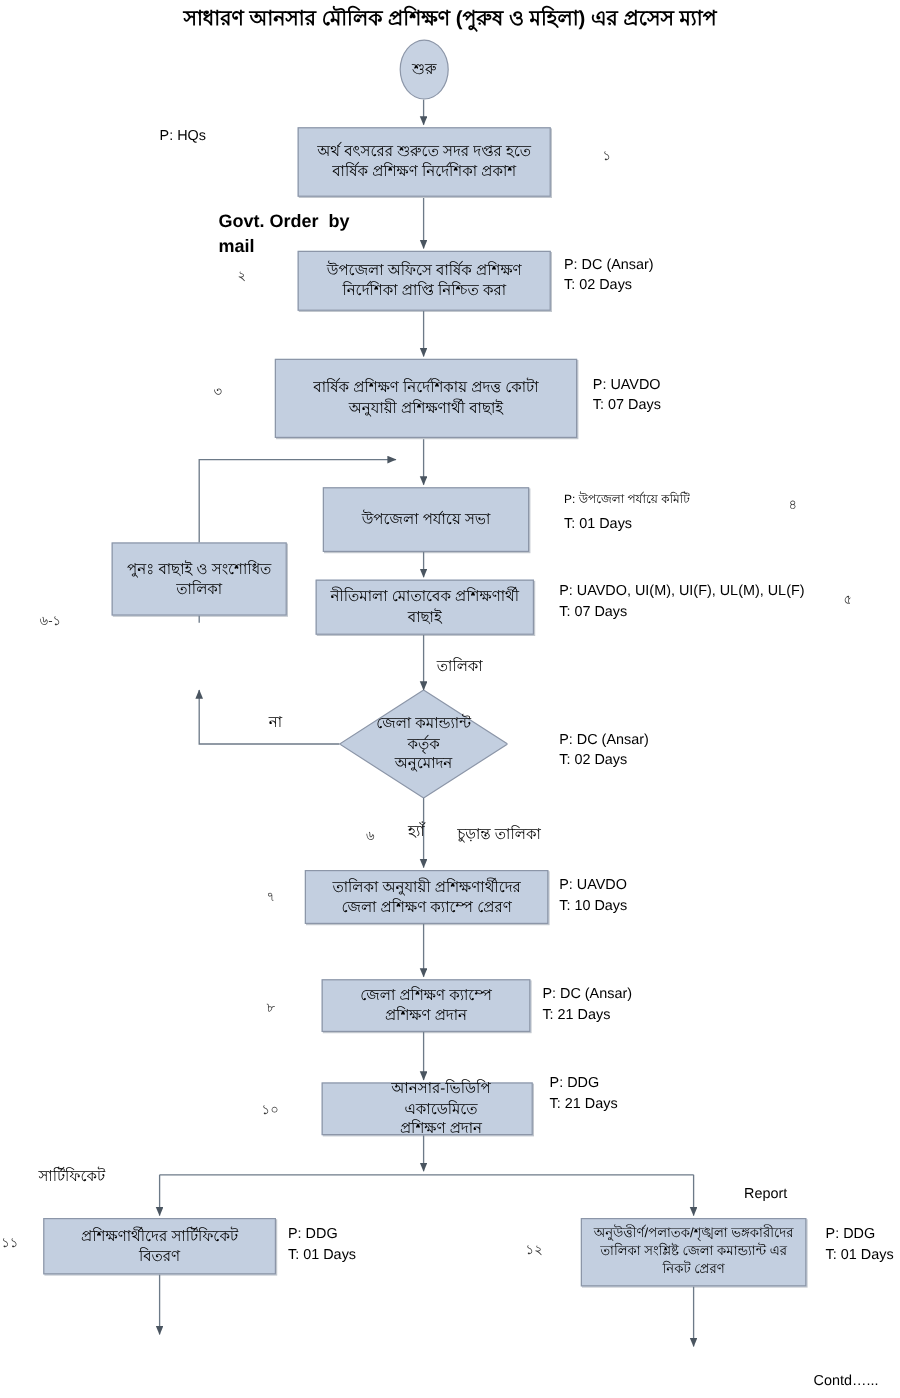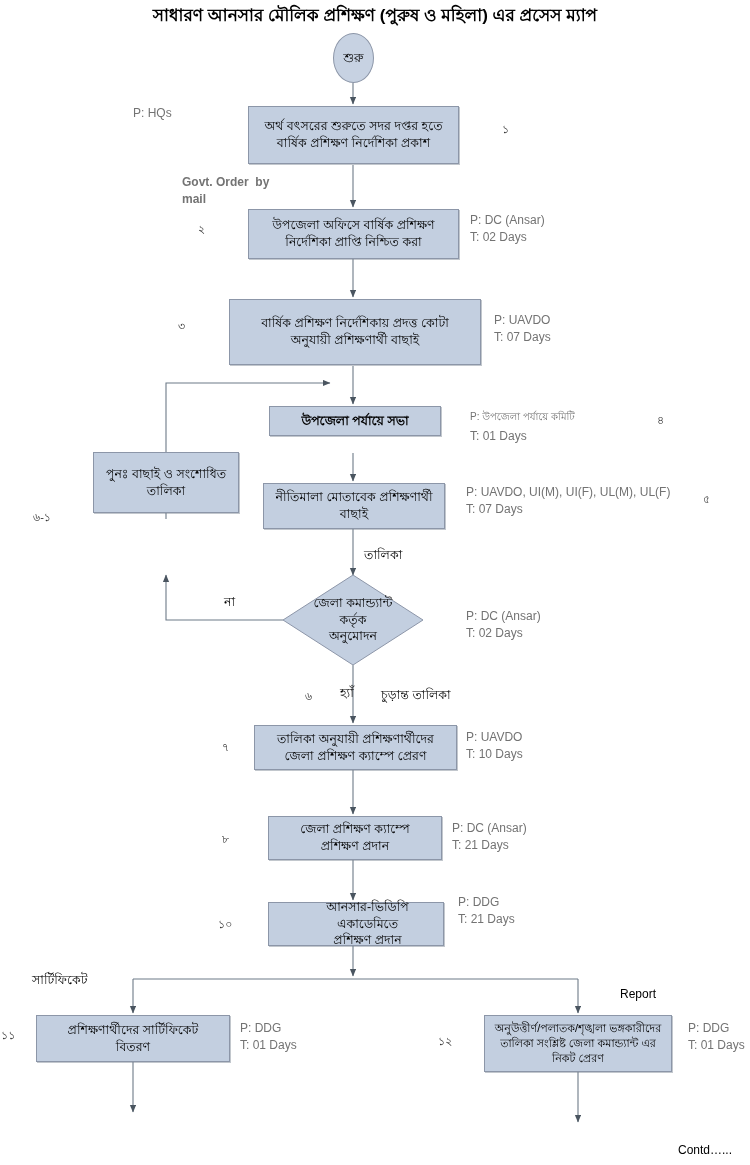--- a/index.html
+++ b/index.html
@@ -69,21 +69,21 @@
     justify-content: center;
     text-align: center;
     font-size: 12.5px;
     line-height: 1.32;
     font-family: "Liberation Sans", sans-serif;
     color: #000;
   }
   .anno {
     position: absolute;
     font-size: 12px;
-    color: #737373;
+    color: #000000;
     white-space: pre;
     line-height: 1.4;
     font-family: "Liberation Sans", sans-serif;
     z-index: 3;
   }
   .anno.bn { font-size: 10px; }
   .anno.bold { font-weight: bold; }
   .num {
     position: absolute;
     font-size: 11px;
@@ -179,21 +179,21 @@
 
   <div class="node process" style="left:248px; top:106px; width:211px; height:58px; white-space:pre-line;">অর্থ বৎসরের শুরুতে সদর দপ্তর হতে
 বার্ষিক প্রশিক্ষণ নির্দেশিকা প্রকাশ</div>
 
   <div class="node process" style="left:248px; top:209px; width:211px; height:50px; white-space:pre-line;">উপজেলা অফিসে বার্ষিক প্রশিক্ষণ
 নির্দেশিকা প্রাপ্তি নিশ্চিত করা</div>
 
   <div class="node process" style="left:229px; top:299px; width:252px; height:66px; white-space:pre-line;">বার্ষিক প্রশিক্ষণ নির্দেশিকায় প্রদত্ত কোটা
 অনুযায়ী প্রশিক্ষণার্থী বাছাই</div>
 
-  <div class="node process" style="left:269px; top:406px; width:172px; height:30px; white-space:pre-line;font-weight:bold;">উপজেলা পর্যায়ে সভা</div>
+  <div class="node process" style="left:269px; top:406px; width:172px; height:54px; white-space:pre-line;">উপজেলা পর্যায়ে সভা</div>
 
   <div class="node process" style="left:263px; top:483px; width:182px; height:46px; white-space:pre-line;">নীতিমালা মোতাবেক প্রশিক্ষণার্থী
 বাছাই</div>
 
   <div class="node process" style="left:93px; top:452px; width:146px; height:61px; white-space:pre-line;">পুনঃ  বাছাই ও সংশোধিত
 তালিকা</div>
 
   <div class="diamond-wrap" style="left:283px; top:575px; width:140px; height:90px;">
     <svg class="diamond-shape" viewBox="0 0 140 90" preserveAspectRatio="none">
       <polygon points="70,0 140,45 70,90 0,45" fill="#c3cfe0" stroke="#8c96a8" stroke-width="1"></polygon>
@@ -214,21 +214,21 @@
 
   <div class="node process" style="left:36px; top:1015px; width:194px; height:47px; white-space:pre-line;">প্রশিক্ষণার্থীদের  সার্টিফিকেট
 বিতরণ</div>
 
   <div class="node process" style="left:484px; top:1015px; width:188px; height:57px; white-space:pre-line; font-size:11px;">অনুউত্তীর্ণ/পলাতক/শৃঙ্খলা ভঙ্গকারীদের
 তালিকা সংশ্লিষ্ট  জেলা কমান্ড্যান্ট এর
 নিকট প্রেরণ</div>
 
   <div class="anno" style="left:133px; top:105px;">P: HQs</div>
 
-  <div class="anno bold" style="left:182px; top:174px; font-size:12px;">Govt. Order  by
+  <div class="anno bold" style="left:182px; top:174px; font-size:15px;">Govt. Order  by
 mail</div>
 
   <div class="anno" style="left:470px; top:212px;">P: DC (Ansar)
 T: 02 Days</div>
 
   <div class="anno" style="left:494px; top:312px;">P: UAVDO
 T: 07 Days</div>
 
   <div class="anno bn" style="left:470px; top:410px;">P: উপজেলা পর্যায়ে কমিটি</div>
   <div class="anno" style="left:470px; top:428px;">T: 01 Days</div>

